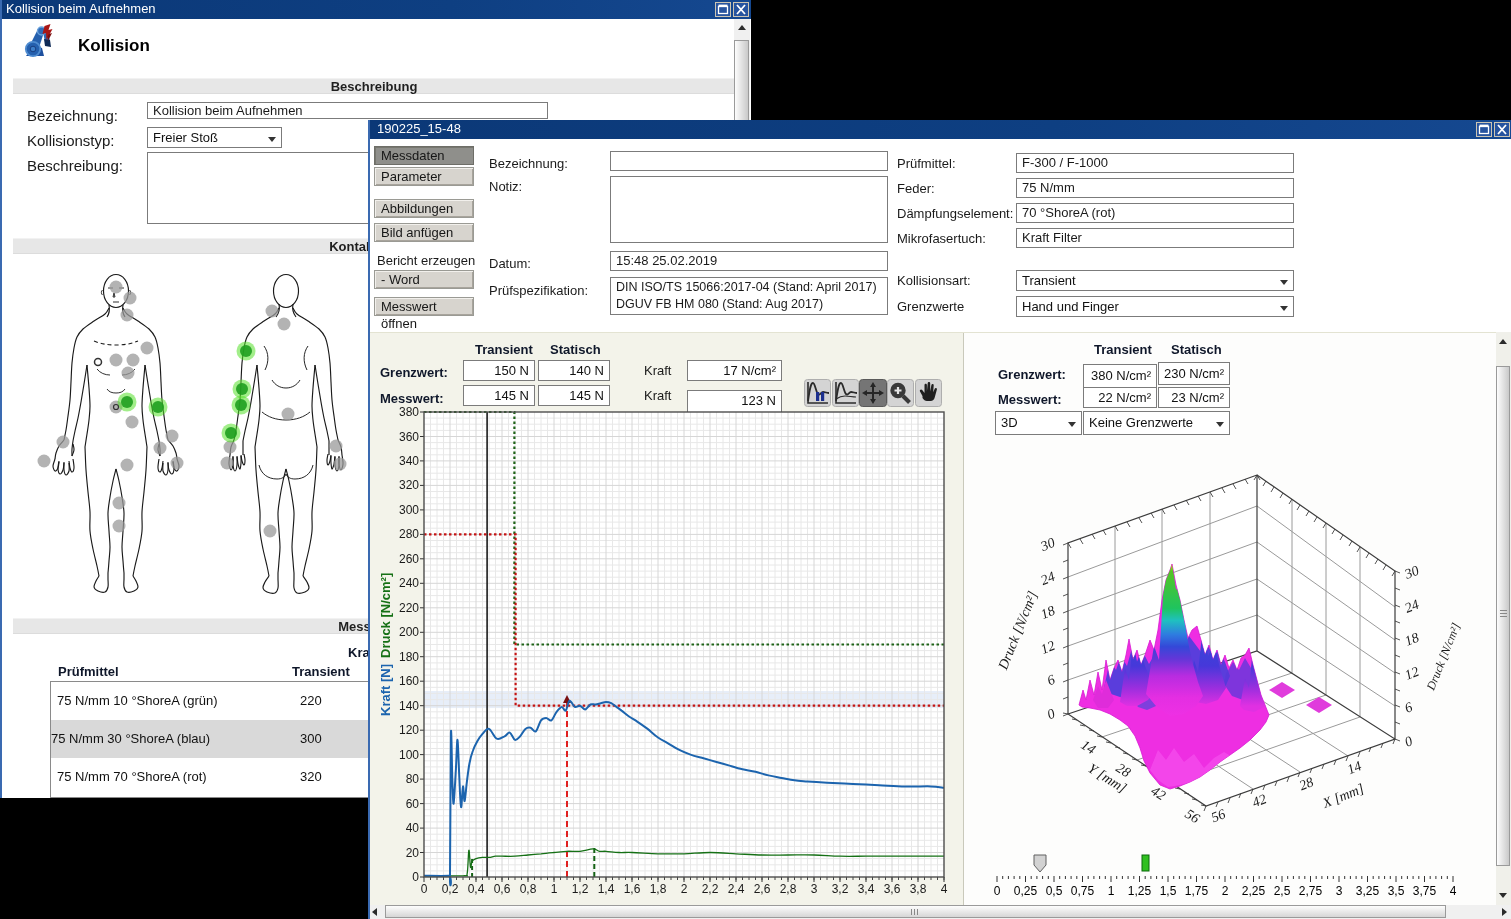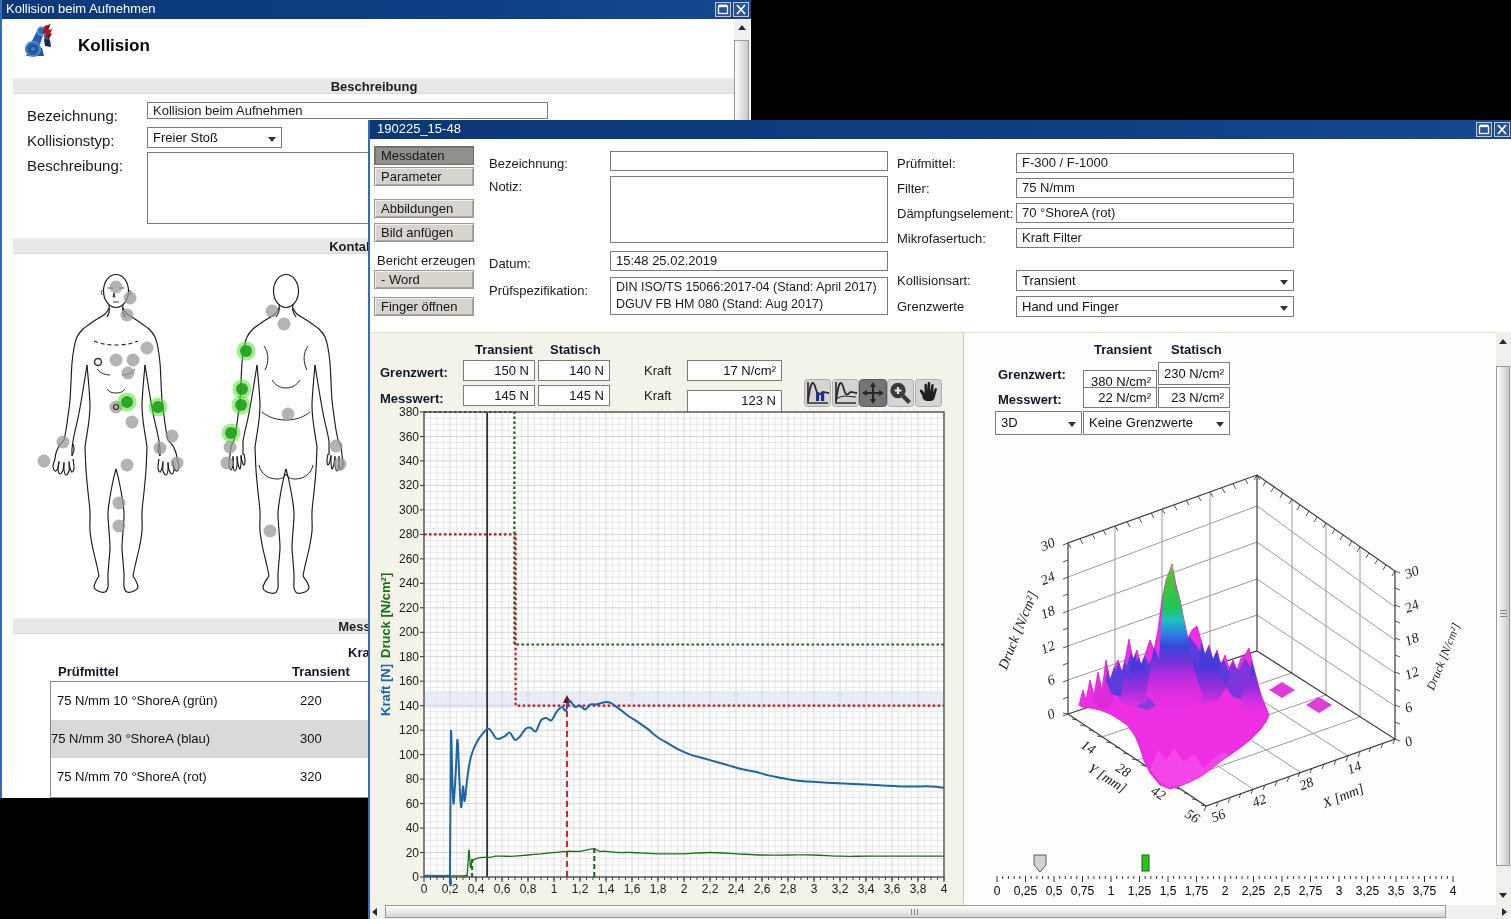--- a/index.html
+++ b/index.html
@@ -194,31 +194,31 @@
           <path d="M3 2l8 9M11 2l-8 9" stroke="#fff" stroke-width="1.8"></path>
         </svg></span>
 </div>
 
 <div class="btn" style="top:26px;background:#8f8f8b;box-shadow:inset 1px 1px 0 #77776f;border-color:#6e6e68">Messdaten</div>
 <div class="btn" style="top:47px">Parameter</div>
 <div class="btn" style="top:79px">Abbildungen</div>
 <div class="btn" style="top:103px">Bild anfügen</div>
 <div class="lab" style="left:9px;top:133px">Bericht erzeugen</div>
 <div class="btn" style="top:150px"> - Word</div>
-<div class="btn" style="top:177px">Finger öffnen</div>
+<div class="btn" style="top:177px">Messwert öffnen</div>
 <div class="lab" style="left:121px;top:36px">Bezeichnung:</div>
 <div class="lab" style="left:121px;top:59px">Notiz:</div>
 <div class="lab" style="left:121px;top:136px">Datum:</div>
 <div class="lab" style="left:121px;top:163px">Prüfspezifikation:</div>
 <div class="inp" style="left:242px;top:31px;width:278px;height:20px"></div>
 <div class="inp" style="left:242px;top:56px;width:278px;height:67px"></div>
 <div class="inp" style="left:242px;top:131px;width:278px;height:20px;line-height:18px">15:48 25.02.2019</div>
 <div class="inp" style="left:242px;top:157px;width:278px;height:38px;font-size:12.5px;line-height:17px;padding-top:1px">DIN ISO/TS 15066:2017-04 (Stand: April 2017)<br>DGUV FB HM 080 (Stand: Aug 2017)</div>
 <div class="lab" style="left:529px;top:36px">Prüfmittel:</div>
-<div class="lab" style="left:529px;top:61px">Filter:</div>
+<div class="lab" style="left:529px;top:61px">Feder:</div>
 <div class="lab" style="left:529px;top:86px">Dämpfungselement:</div>
 <div class="lab" style="left:529px;top:111px">Mikrofasertuch:</div>
 <div class="lab" style="left:529px;top:153px">Kollisionsart:</div>
 <div class="lab" style="left:529px;top:179px">Grenzwerte</div>
 <div class="inp" style="left:648px;top:33px;width:278px;height:20px;line-height:18px">F-300 / F-1000</div>
 <div class="inp" style="left:648px;top:58px;width:278px;height:20px;line-height:18px">75 N/mm</div>
 <div class="inp" style="left:648px;top:83px;width:278px;height:20px;line-height:18px">70 °ShoreA (rot)</div>
 <div class="inp" style="left:648px;top:108px;width:278px;height:20px;line-height:18px">Kraft Filter</div>
 <div class="drop" style="left:648px;top:150px;width:278px;height:21px;line-height:19px">Transient</div>
 <div class="drop" style="left:648px;top:176px;width:278px;height:21px;line-height:19px">Hand und Finger</div>
@@ -237,21 +237,21 @@
 <div class="num" style="left:170px;top:265px;width:72px;height:21px;line-height:19px">145 N</div>
 <div class="lab" style="left:276px;top:243px">Kraft</div>
 <div class="lab" style="left:276px;top:268px">Kraft</div>
 <div class="num" style="left:319px;top:240px;width:95px;height:21px;line-height:19px">17 N/cm²</div>
 <div class="num" style="left:319px;top:270px;width:95px;height:37px;line-height:19px">123 N</div>
 
 <div class="blab" style="left:726px;top:222px">Transient</div>
 <div class="blab" style="left:803px;top:222px">Statisch</div>
 <div class="blab" style="left:630px;top:247px">Grenzwert:</div>
 <div class="blab" style="left:630px;top:272px">Messwert:</div>
-<div class="num" style="left:715px;top:250px;width:74px;height:25px;line-height:21px">380 N/cm²</div>
+<div class="num" style="left:715px;top:244px;width:74px;height:25px;line-height:21px">380 N/cm²</div>
 <div class="num" style="left:790px;top:242px;width:72px;height:23px;line-height:21px">230 N/cm²</div>
 <div class="num" style="left:715px;top:267px;width:74px;height:21px;line-height:19px">22 N/cm²</div>
 <div class="num" style="left:790px;top:267px;width:72px;height:21px;line-height:19px">23 N/cm²</div>
 <div class="drop" style="left:627px;top:291px;width:87px;height:24px;line-height:22px">3D</div>
 <div class="drop" style="left:715px;top:291px;width:147px;height:24px;line-height:22px">Keine Grenzwerte</div>
 
 <svg width="1143" height="799" viewBox="368 120 1143 799" style="position:absolute;left:0;top:0">
 <rect x="424" y="412" width="520" height="465" fill="#ffffff"></rect>
 <rect x="424" y="691.0" width="520" height="17.1" fill="#e7eef9"></rect>
 <path d="M430.5 412V877M437.0 412V877M443.5 412V877M456.5 412V877M463.0 412V877M469.5 412V877M482.5 412V877M489.0 412V877M495.5 412V877M508.5 412V877M515.0 412V877M521.5 412V877M534.5 412V877M541.0 412V877M547.5 412V877M560.5 412V877M567.0 412V877M573.5 412V877M586.5 412V877M593.0 412V877M599.5 412V877M612.5 412V877M619.0 412V877M625.5 412V877M638.5 412V877M645.0 412V877M651.5 412V877M664.5 412V877M671.0 412V877M677.5 412V877M690.5 412V877M697.0 412V877M703.5 412V877M716.5 412V877M723.0 412V877M729.5 412V877M742.5 412V877M749.0 412V877M755.5 412V877M768.5 412V877M775.0 412V877M781.5 412V877M794.5 412V877M801.0 412V877M807.5 412V877M820.5 412V877M827.0 412V877M833.5 412V877M846.5 412V877M853.0 412V877M859.5 412V877M872.5 412V877M879.0 412V877M885.5 412V877M898.5 412V877M905.0 412V877M911.5 412V877M924.5 412V877M931.0 412V877M937.5 412V877 M424 870.9H944M424 864.8H944M424 858.6H944M424 846.4H944M424 840.3H944M424 834.2H944M424 821.9H944M424 815.8H944M424 809.7H944M424 797.5H944M424 791.3H944M424 785.2H944M424 773.0H944M424 766.9H944M424 760.8H944M424 748.5H944M424 742.4H944M424 736.3H944M424 724.0H944M424 717.9H944M424 711.8H944M424 699.6H944M424 693.4H944M424 687.3H944M424 675.1H944M424 669.0H944M424 662.9H944M424 650.6H944M424 644.5H944M424 638.4H944M424 626.1H944M424 620.0H944M424 613.9H944M424 601.7H944M424 595.6H944M424 589.4H944M424 577.2H944M424 571.1H944M424 565.0H944M424 552.7H944M424 546.6H944M424 540.5H944M424 528.2H944M424 522.1H944M424 516.0H944M424 503.8H944M424 497.7H944M424 491.5H944M424 479.3H944M424 473.2H944M424 467.1H944M424 454.8H944M424 448.7H944M424 442.6H944M424 430.4H944M424 424.2H944M424 418.1H944" stroke="#e8e8e8" stroke-width="1" fill="none"></path>

